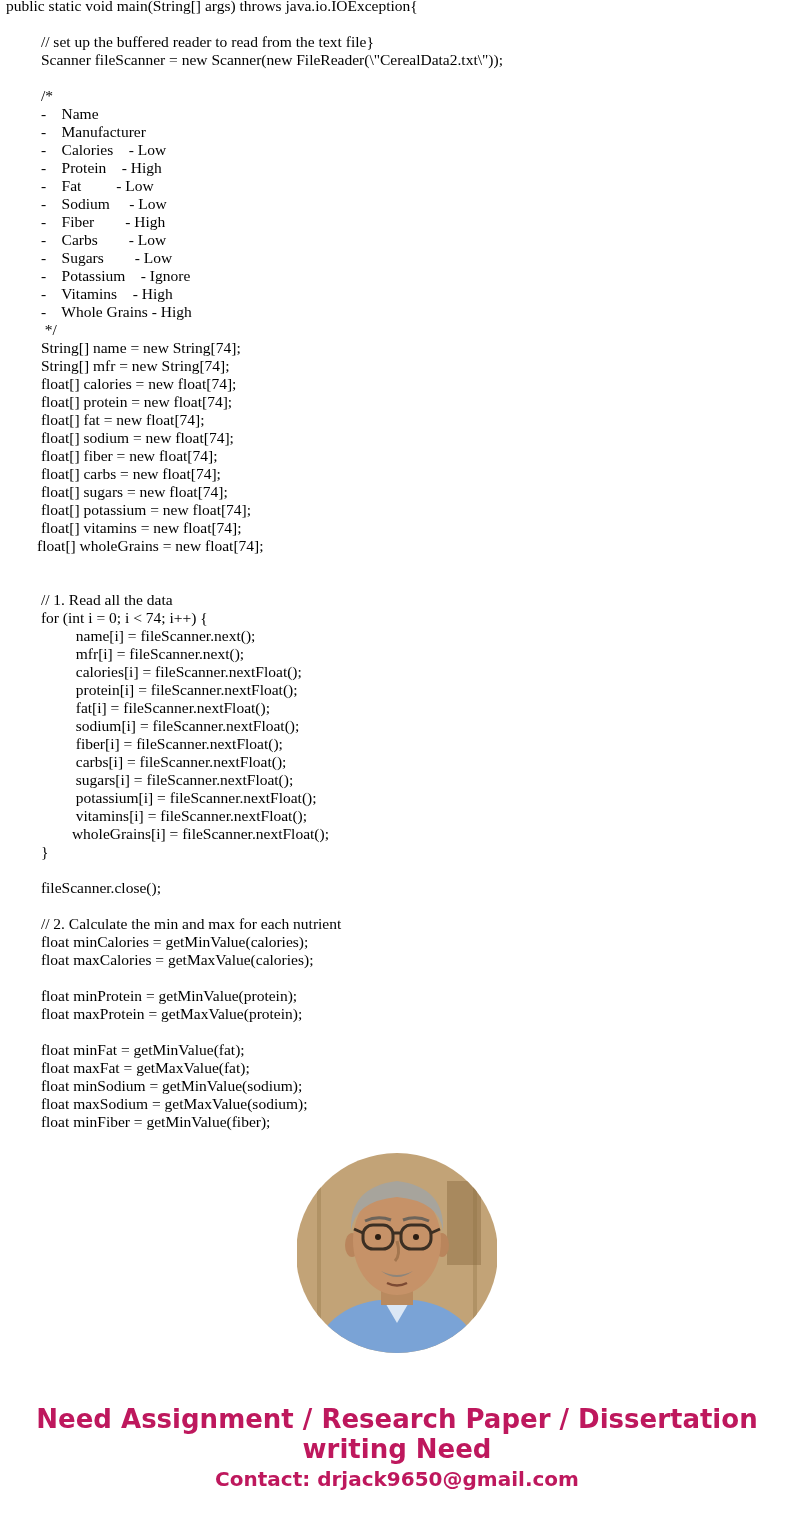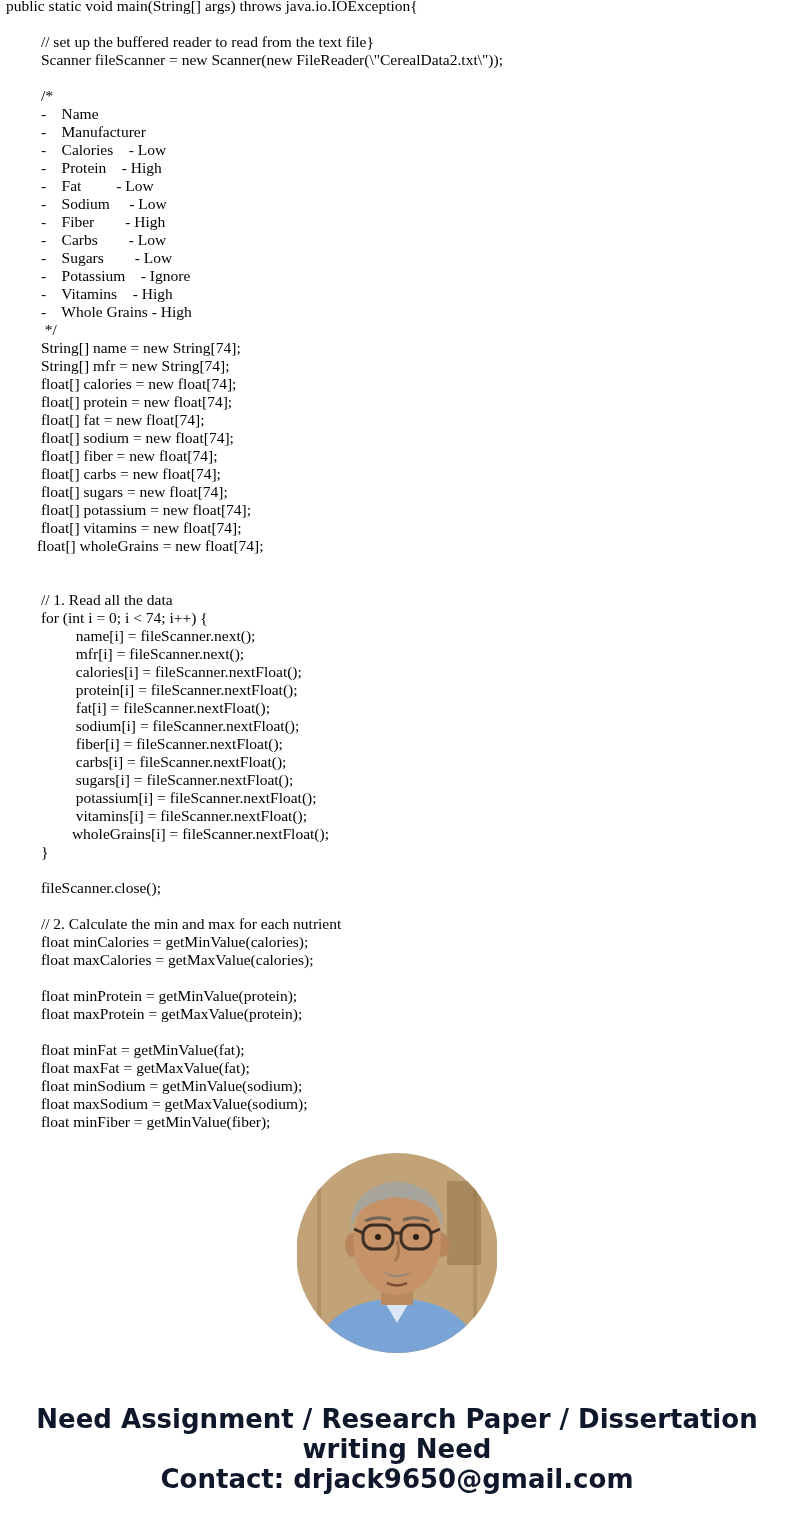--- a/index.html
+++ b/index.html
@@ -32,30 +32,30 @@
     border-radius: 50%;
     overflow: hidden;
   }
   .avatar svg { display: block; width: 100%; height: 100%; }
   .footer {
     position: absolute;
     top: 1404px;
     left: 0;
     width: 100%;
     text-align: center;
-    color: #0f172a;
+    color: #be185d;
     font-family: "DejaVu Sans", sans-serif;
     font-weight: 700;
   }
   .footer .heading-line {
     font-size: 26px;
     line-height: 30px;
   }
   .footer .contact-line {
-    font-size: 26px;
+    font-size: 20px;
     line-height: 30px;
   }
 </style>
 </head>
 <body>
 
 <div class="page">
 
   <pre class="code">public static void main(String[] args) throws java.io.IOException{
 

